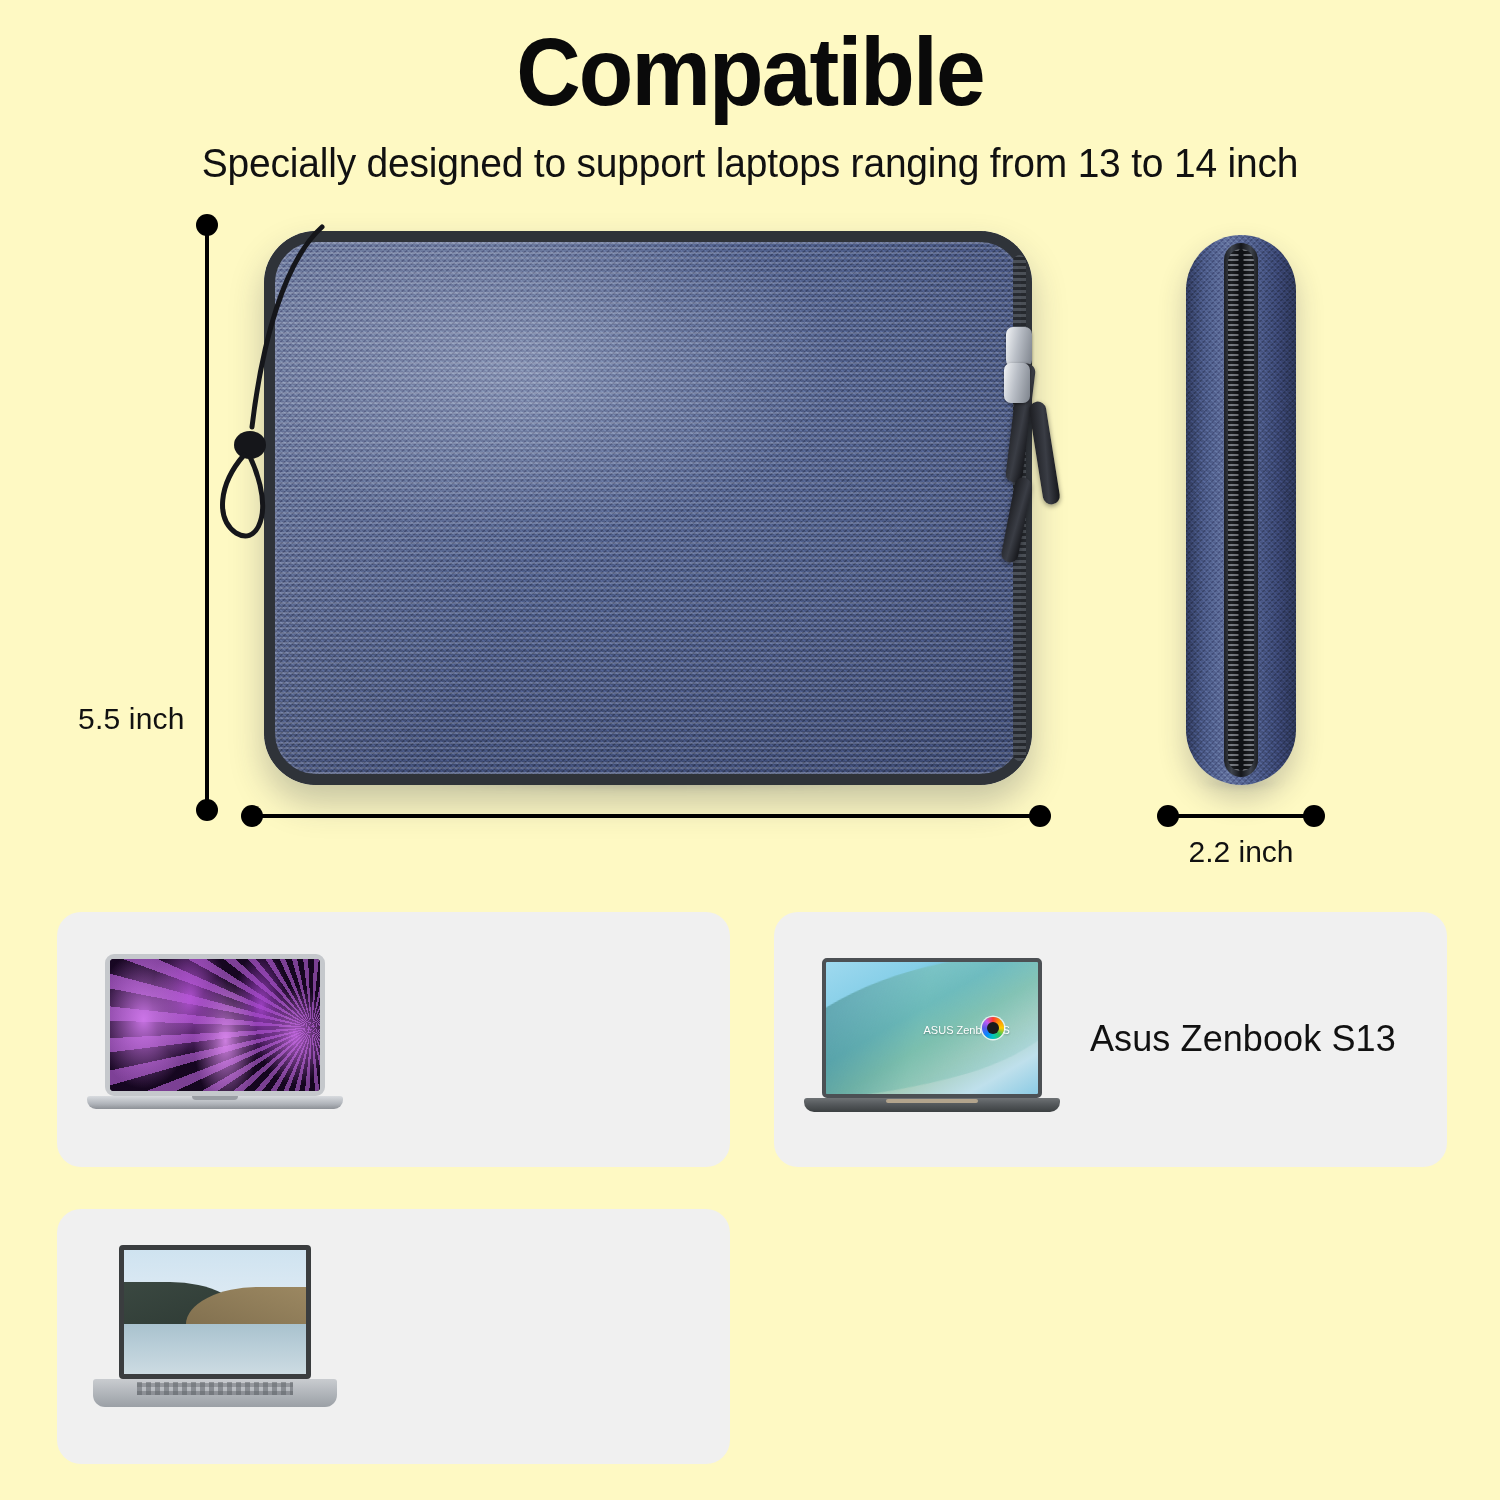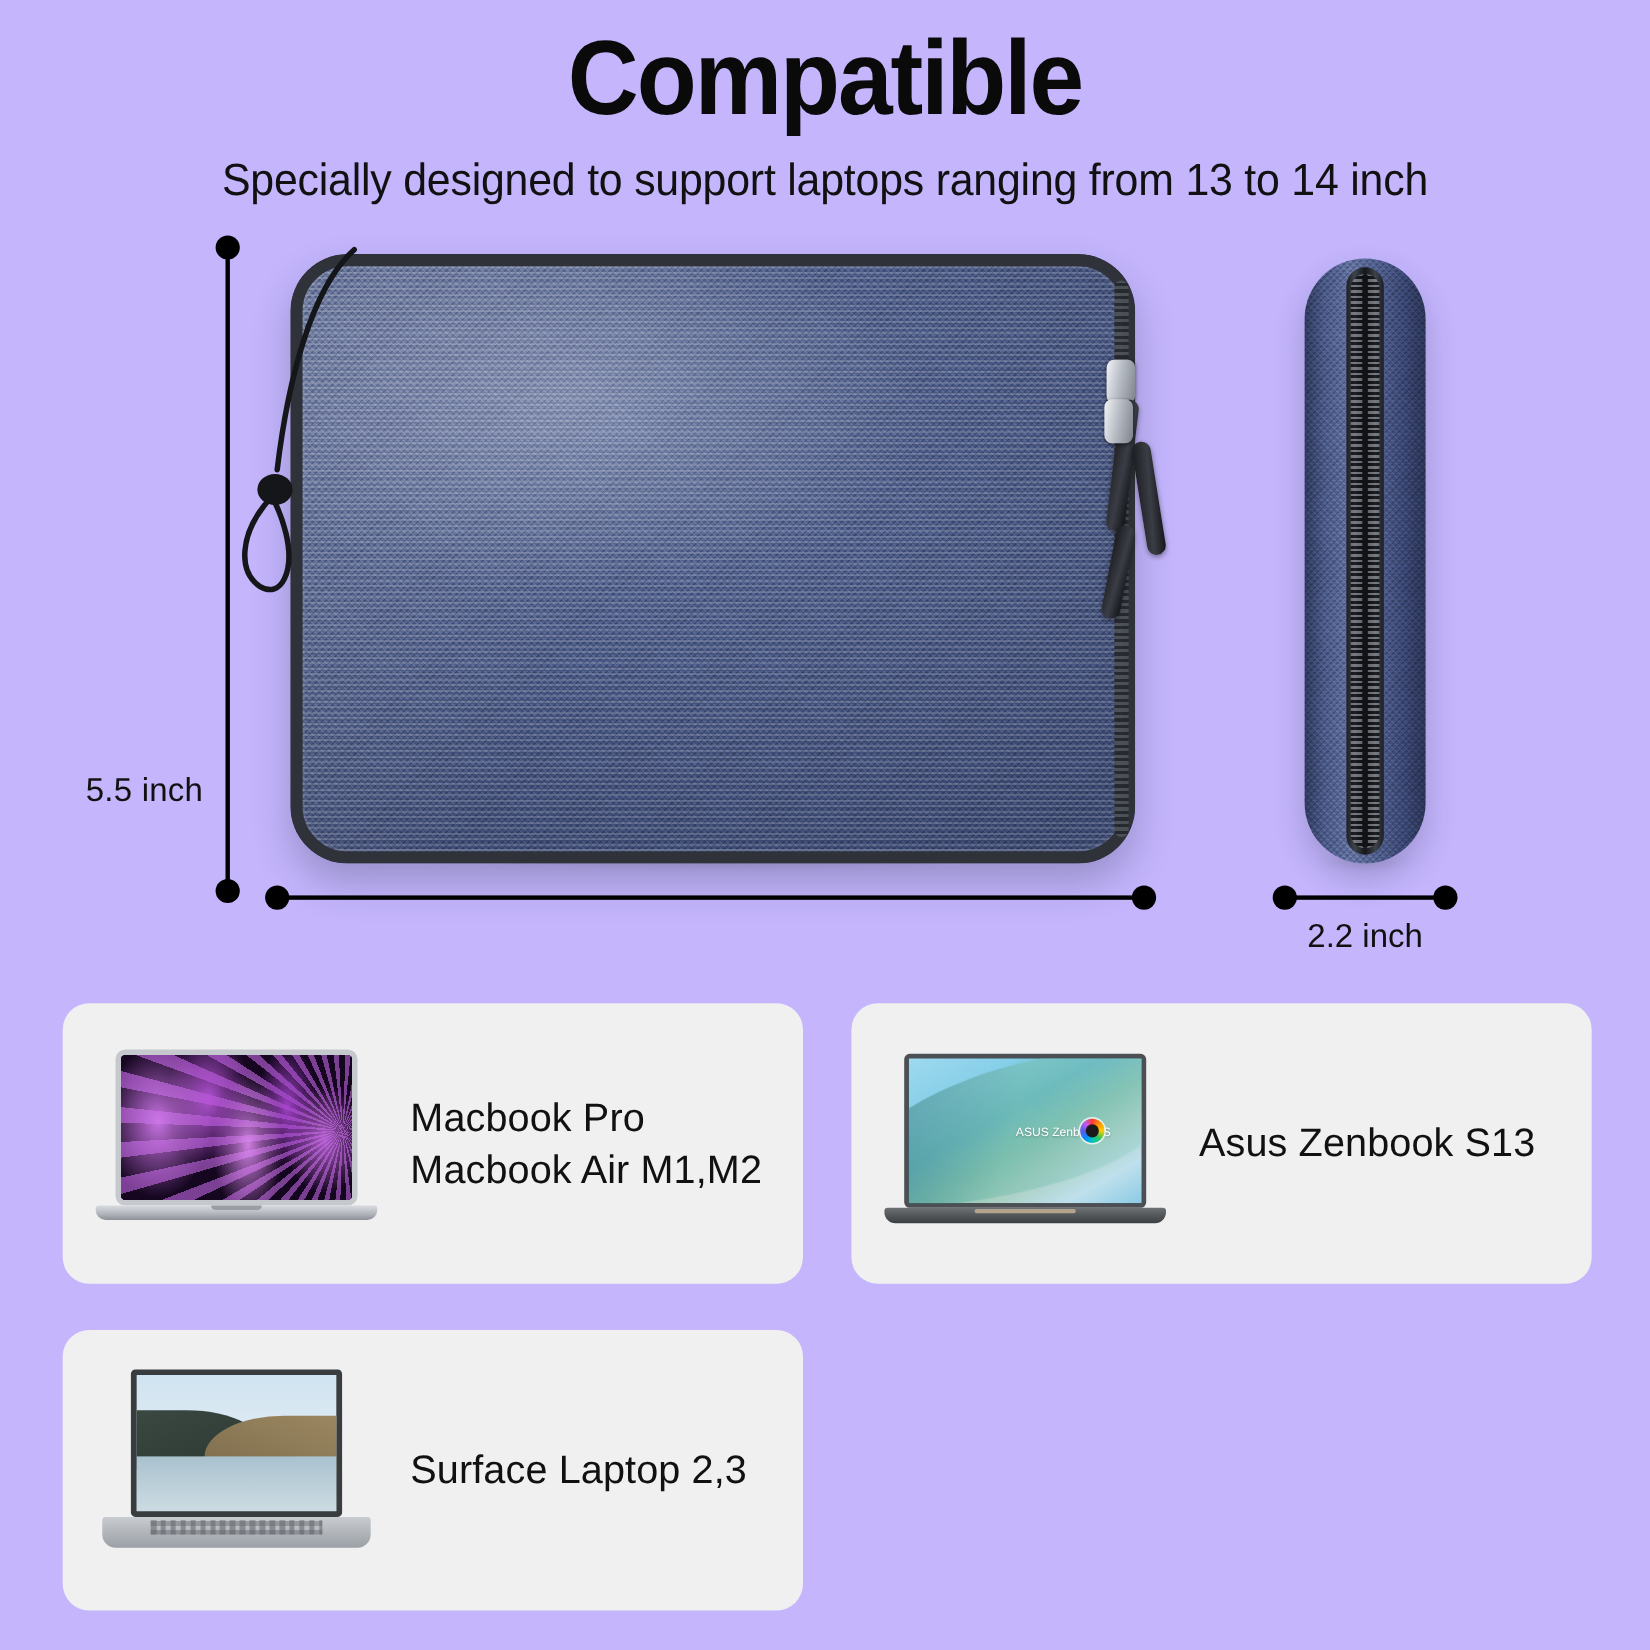--- a/index.html
+++ b/index.html
@@ -9,21 +9,21 @@
     height: 1500px;
     background: #ffffff;
     font-family: "Liberation Sans", sans-serif;
     overflow: hidden;
   }
 
   .page {
     position: relative;
     width: 1500px;
     height: 1500px;
-    background: #c4b5fd;
+    background: #fef9c3;
   }
 
   
   .header {
     position: absolute;
     top: 0; left: 0;
     width: 1500px;
     text-align: center;
     padding-top: 18px;
   }
@@ -581,22 +581,20 @@
 
     <div class="card">
       <div class="card-thumb">
         <div class="lid mb-lid">
           <div class="mb-screen"></div>
         </div>
         <div class="base mb-base">
           <div class="mb-notch"></div>
         </div>
       </div>
-      <div class="card-label">Macbook Pro
-Macbook Air M1,M2</div>
     </div>
 
 
     <div class="card">
       <div class="card-thumb">
         <div class="lid as-lid">
           <div class="as-screen">
             <div class="as-swoosh"></div>
             <div class="as-text">ASUS Zenbook S</div>
             <div class="as-badge"></div>
@@ -615,17 +613,16 @@
           <div class="sf-screen">
             <div class="sf-hill-l"></div>
             <div class="sf-hill-r"></div>
             <div class="sf-lake"></div>
           </div>
         </div>
         <div class="base sf-base">
           <div class="sf-keys"></div>
         </div>
       </div>
-      <div class="card-label">Surface Laptop 2,3</div>
     </div>
 
   </div>
 </div>
 
 </body></html>

